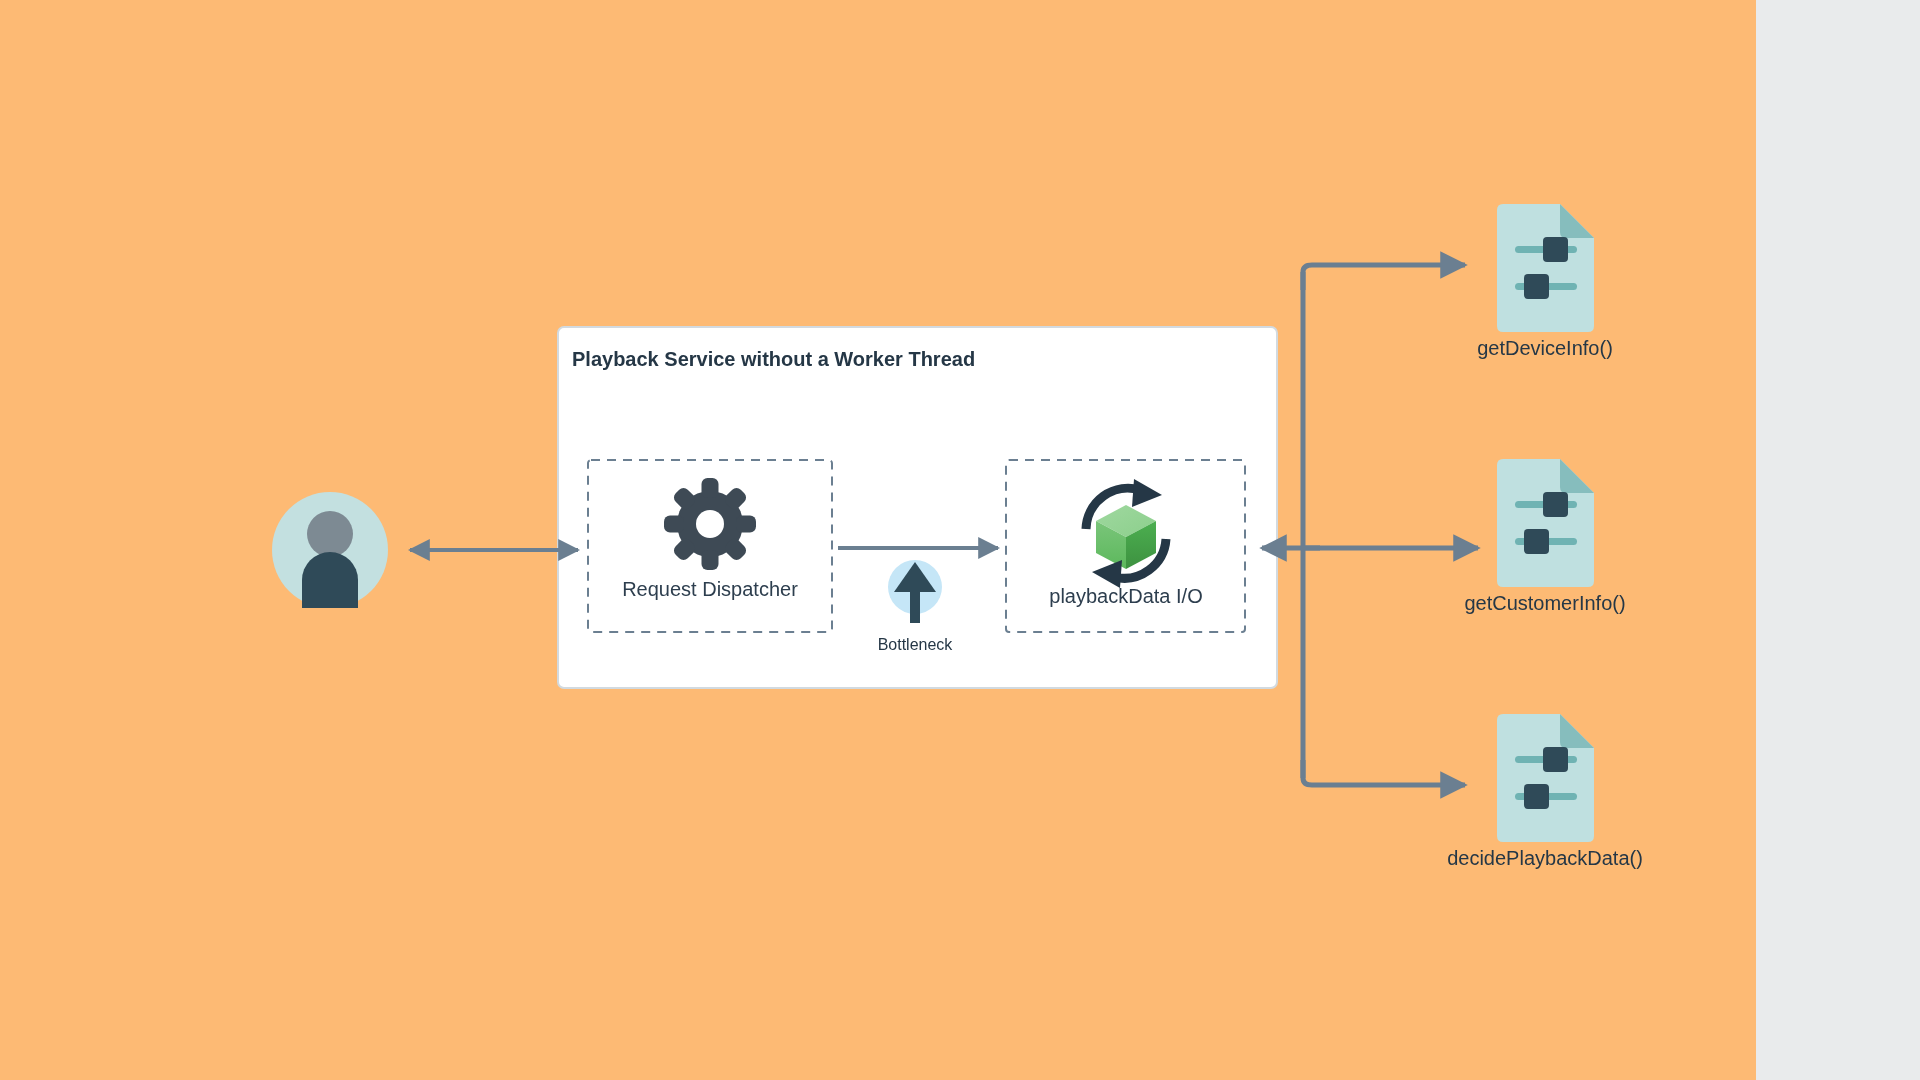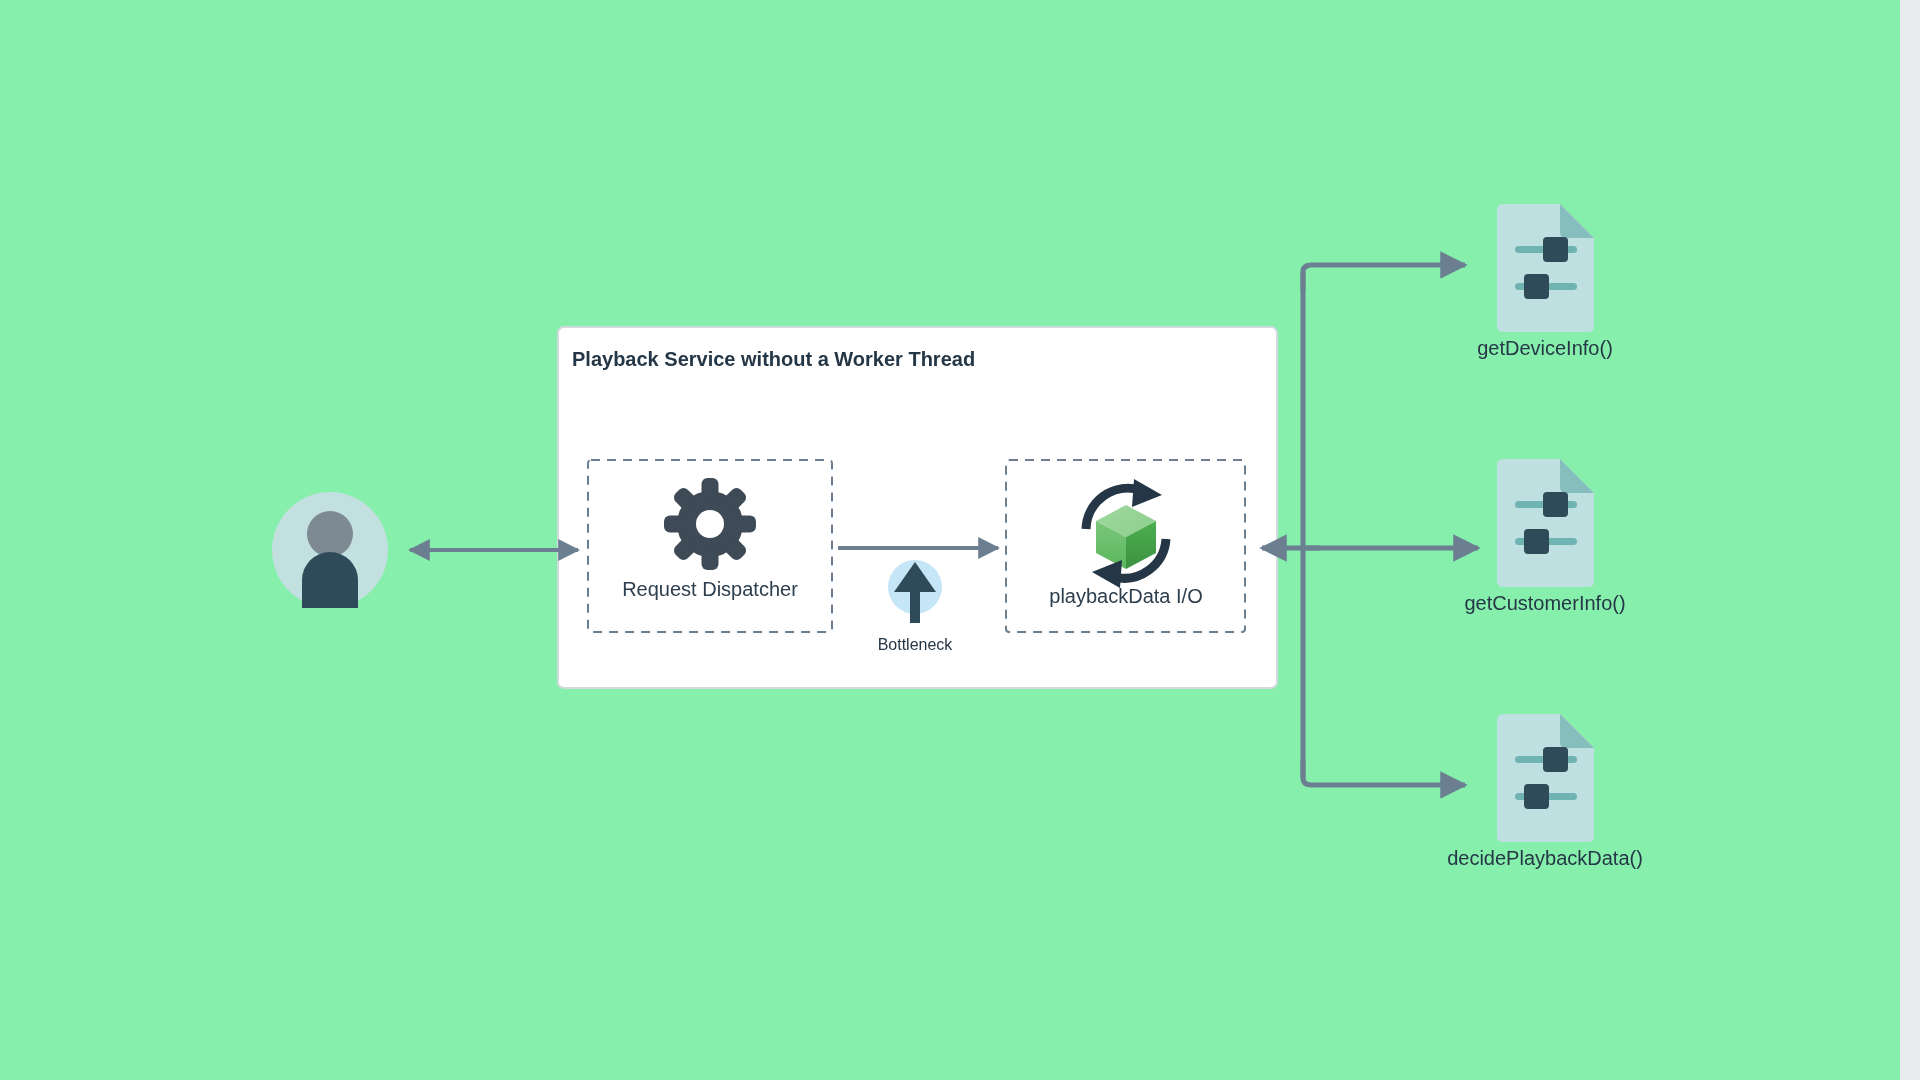--- a/index.html
+++ b/index.html
@@ -6,23 +6,23 @@
     margin: 0;
     padding: 0;
     width: 1920px;
     height: 1080px;
     overflow: hidden;
     background: #e9ebec;
     font-family: "Liberation Sans", sans-serif;
   }
   #diagram-root {
     position: relative;
-    width: 1900px;
+    width: 1756px;
     height: 1080px;
-    background: #86efac;
+    background: #fdba74;
   }
   svg#canvas {
     position: absolute;
     top: 0;
     left: 0;
     width: 1920px;
     height: 1080px;
     display: block;
   }
   .panel-title {

